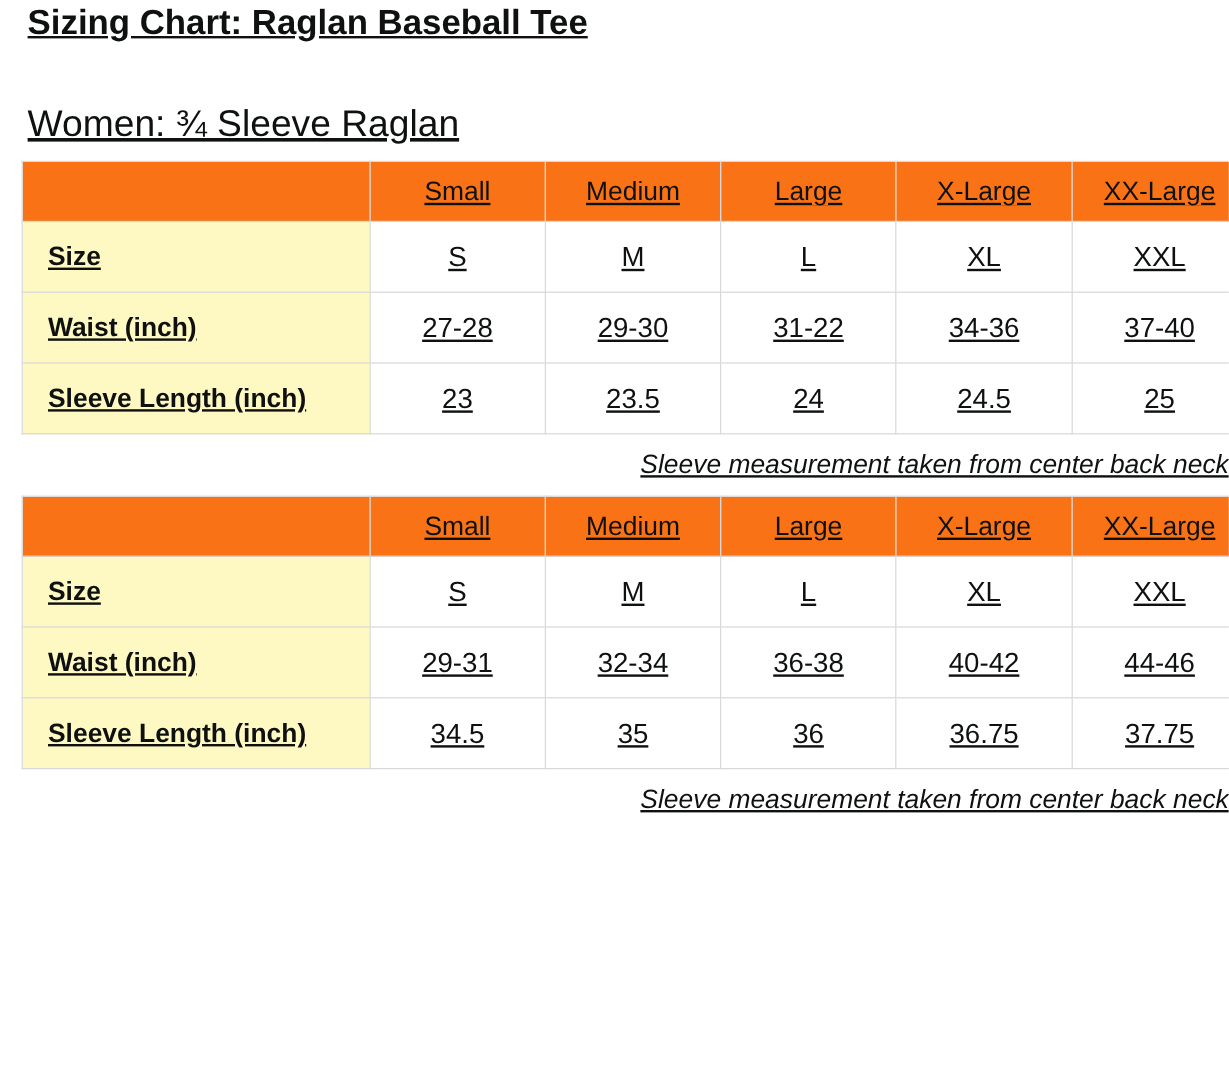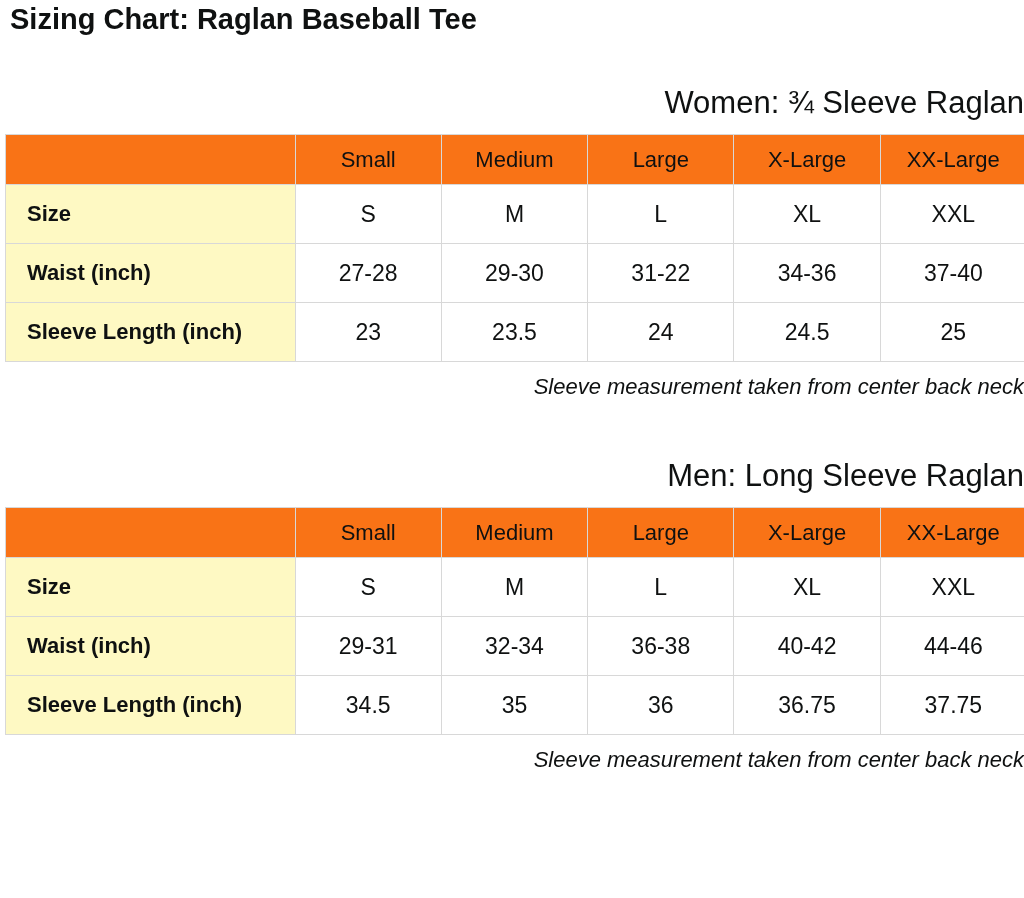--- a/index.html
+++ b/index.html
@@ -8,35 +8,35 @@
     background: #ffffff;
     color: #0f1111;
     font-family: "Liberation Sans", sans-serif;
     width: 1024px;
   }
   .page {
     width: 1024px;
     height: 798px;
     overflow: hidden;
     box-sizing: border-box;
-    padding: 2px 0 0 4px;
+    padding: 2px 0 0 17px;
+    text-decoration: underline;
   }
   .page-title {
     font-size: 29px;
     font-weight: 700;
     line-height: 34px;
     margin: 0 0 0 6px;
     letter-spacing: 0;
   }
   .section-heading {
     font-size: 31px;
     font-weight: 400;
     line-height: 37px;
     margin: 48px 0 0 6px;
-    text-align: right;
   }
   .section-heading.men {
     margin-top: 57px;
   }
   .size-table {
     border-collapse: collapse;
     table-layout: fixed;
     width: 1022px;
     margin: 13px 0 0 1px;
   }
@@ -129,21 +129,20 @@
         <td>23.5</td>
         <td>24</td>
         <td>24.5</td>
         <td>25</td>
       </tr>
     </tbody>
   </table>
 
   <p class="footnote">Sleeve measurement taken from center back neck</p>
 
-  <h2 class="section-heading men">Men: Long Sleeve Raglan</h2>
 
   <table class="size-table">
     <colgroup>
       <col class="col-label">
       <col class="col-size">
         <col class="col-size">
         <col class="col-size">
         <col class="col-size">
         <col class="col-size">
     </colgroup>

